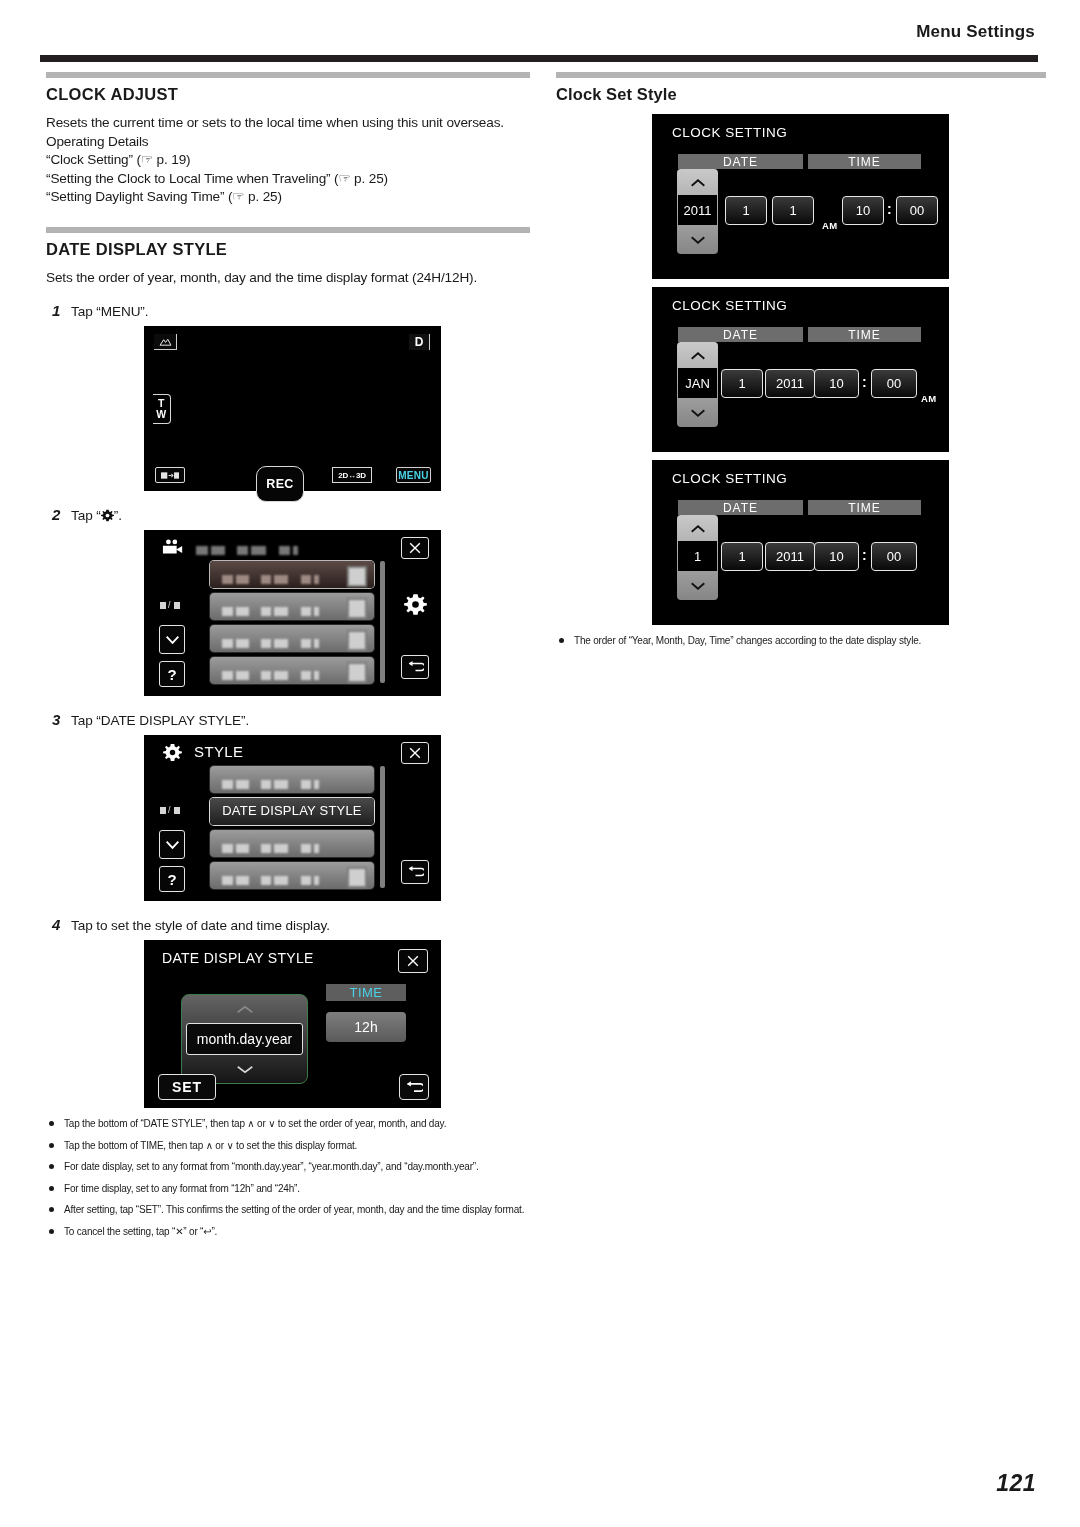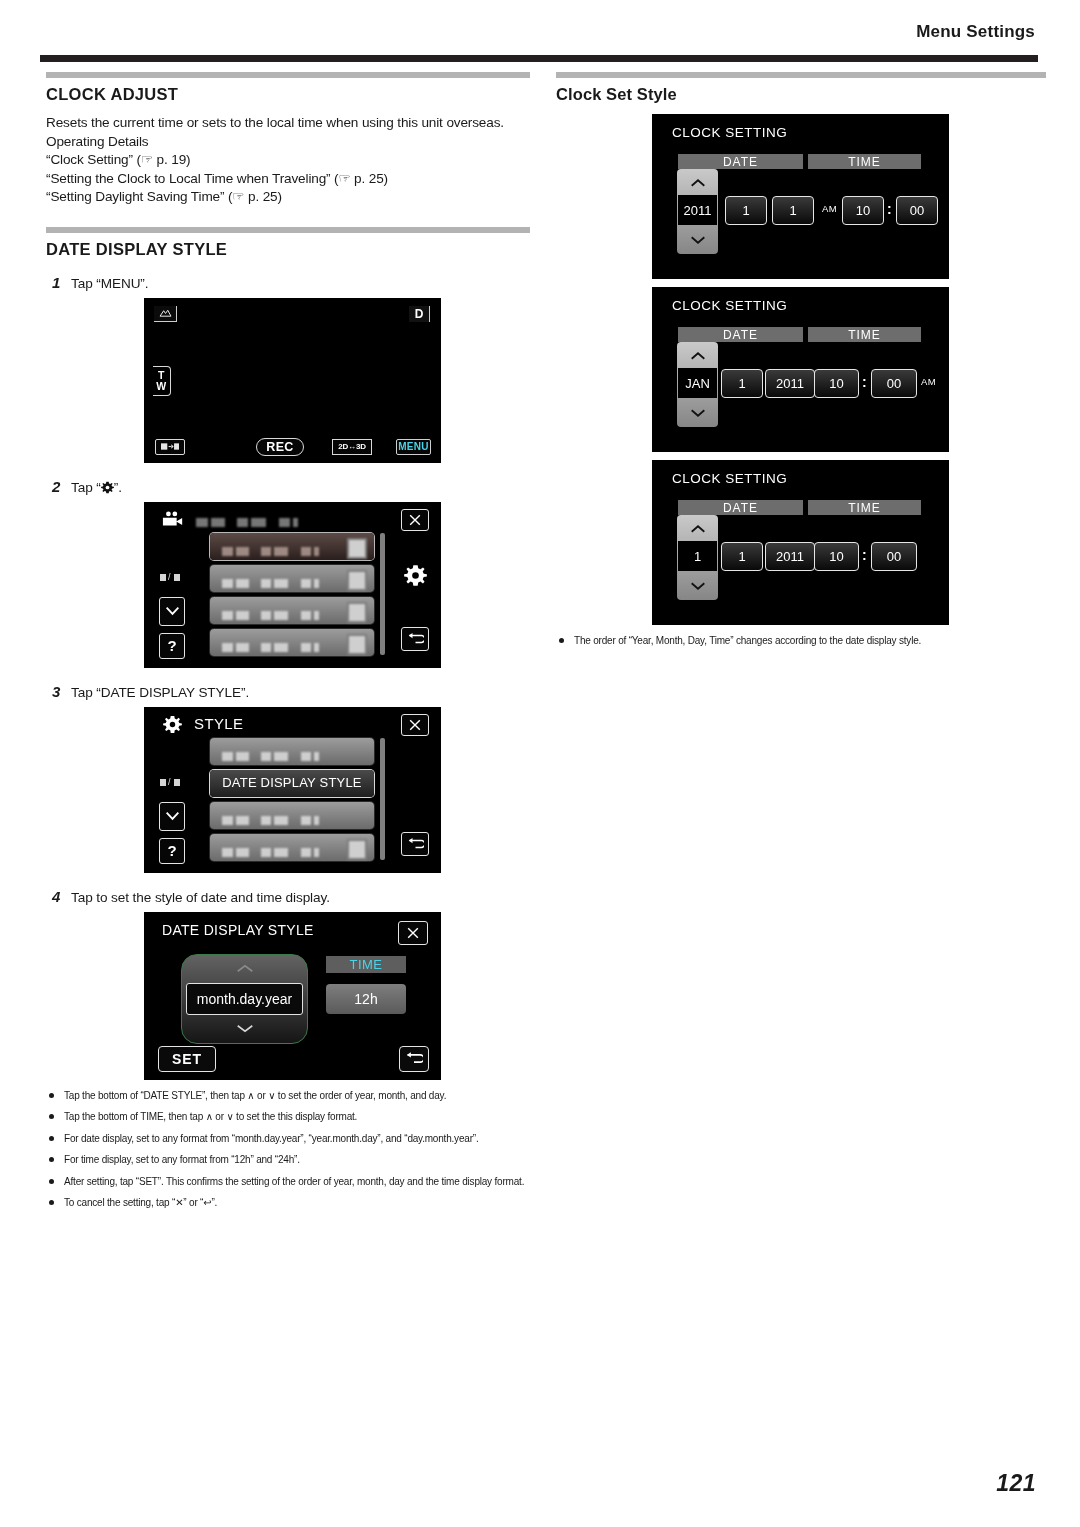--- a/index.html
+++ b/index.html
@@ -178,21 +178,21 @@
     display: flex; align-items: center; justify-content: center;
     border: 1px solid #d9d9d9;
     background: #060606;
     font-size: 9px; font-weight: bold;
     color: #fff;
     box-sizing: border-box;
   }
   .cam-playmode { left: 11px; top: 0; width: 30px; height: 16px; border-radius: 2px; }
   .cam-playmode svg { width: 20px; height: 9px; }
   .cam-rec {
-    left: 112px; top: -1px; width: 48px; height: 18px;
+    left: 112px; top: -1px; width: 48px; height: 36px;
     border-radius: 10px; font-size: 12.5px; letter-spacing: 0.3px;
   }
   .cam-2d3d {
     left: 188px; top: 0; width: 40px; height: 16px; border-radius: 0;
     font-size: 8px; letter-spacing: -0.2px;
   }
   .cam-menu {
     right: 10px; top: 0; width: 35px; height: 16px; border-radius: 2px;
     color: #4ad3e8; font-size: 10px; letter-spacing: 0.3px;
     border-color: #cfcfcf;
@@ -307,23 +307,23 @@
   
   .dds-screen {
     width: 297px; height: 168px;
     margin: 4px 0 0 98px;
   }
   .dds-title {
     position: absolute; left: 18px; top: 10px;
     font-size: 14px; letter-spacing: 0.3px;
   }
   .dds-spinner {
-    position: absolute; left: 37px; top: 42px;
+    position: absolute; left: 37px; top: 54px;
     width: 125px; height: 88px;
-    border-radius: 16px;
+    border-radius: 8px;
     background: linear-gradient(#636363, #151515);
     border: 1px solid #3c7a4a;
   }
   .dds-spin-up, .dds-spin-dn {
     position: absolute; left: 0; right: 0;
     height: 22px;
     display: flex; align-items: center; justify-content: center;
   }
   .dds-spin-up { top: 3px; }
   .dds-spin-dn { bottom: 3px; }
@@ -412,22 +412,22 @@
     border-radius: 4px;
     background: linear-gradient(#3a3a3a, #090909);
     display: flex; align-items: center; justify-content: center;
     font-size: 13px; color: #fff;
   }
   .cs-colon {
     position: absolute; top: 87px;
     font-size: 14px; font-weight: bold; color: #fff;
   }
   .cs-ampm {
-    position: absolute; top: 89px;
-    font-size: 9.5px; font-weight: normal; color: #fff; letter-spacing: 0.3px;
+    position: absolute; top: 106px;
+    font-size: 9.5px; font-weight: bold; color: #fff; letter-spacing: 0.3px;
   }
 
   .bullet-right { margin-top: 14px; }
 </style>
 </head>
 <body>
 
 <div class="page-header">
   <span>Menu Settings</span>
 </div>
@@ -440,20 +440,21 @@
   <p class="body-text tight">Resets the current time or sets to the local time when using this unit overseas.</p>
   <p class="body-text">Operating Details</p>
   <p class="body-text">“Clock Setting” (☞ p. 19)</p>
   <p class="body-text">“Setting the Clock to Local Time when Traveling” (☞ p. 25)</p>
   <p class="body-text">“Setting Daylight Saving Time” (☞ p. 25)</p>
 
   <div class="gap-a"></div>
 
   <div class="section-rule"></div>
   <h2 class="sec-title">DATE DISPLAY STYLE</h2>
+  <p class="body-text">Sets the order of year, month, day and the time display format (24H/12H).</p>
 
   <div class="step">
     <span class="step-num">1</span>
     <span class="step-text">Tap “MENU”.</span>
   </div>
 
   <div class="lcd cam-screen">
     <div class="cam-topleft">
       <svg viewBox="0 0 14 11">
         <path d="M1 9 L5 3 L7 6 L9.5 2.5 L13 9 Z" fill="none" stroke="#e8e8e8" stroke-width="1.1"></path>

